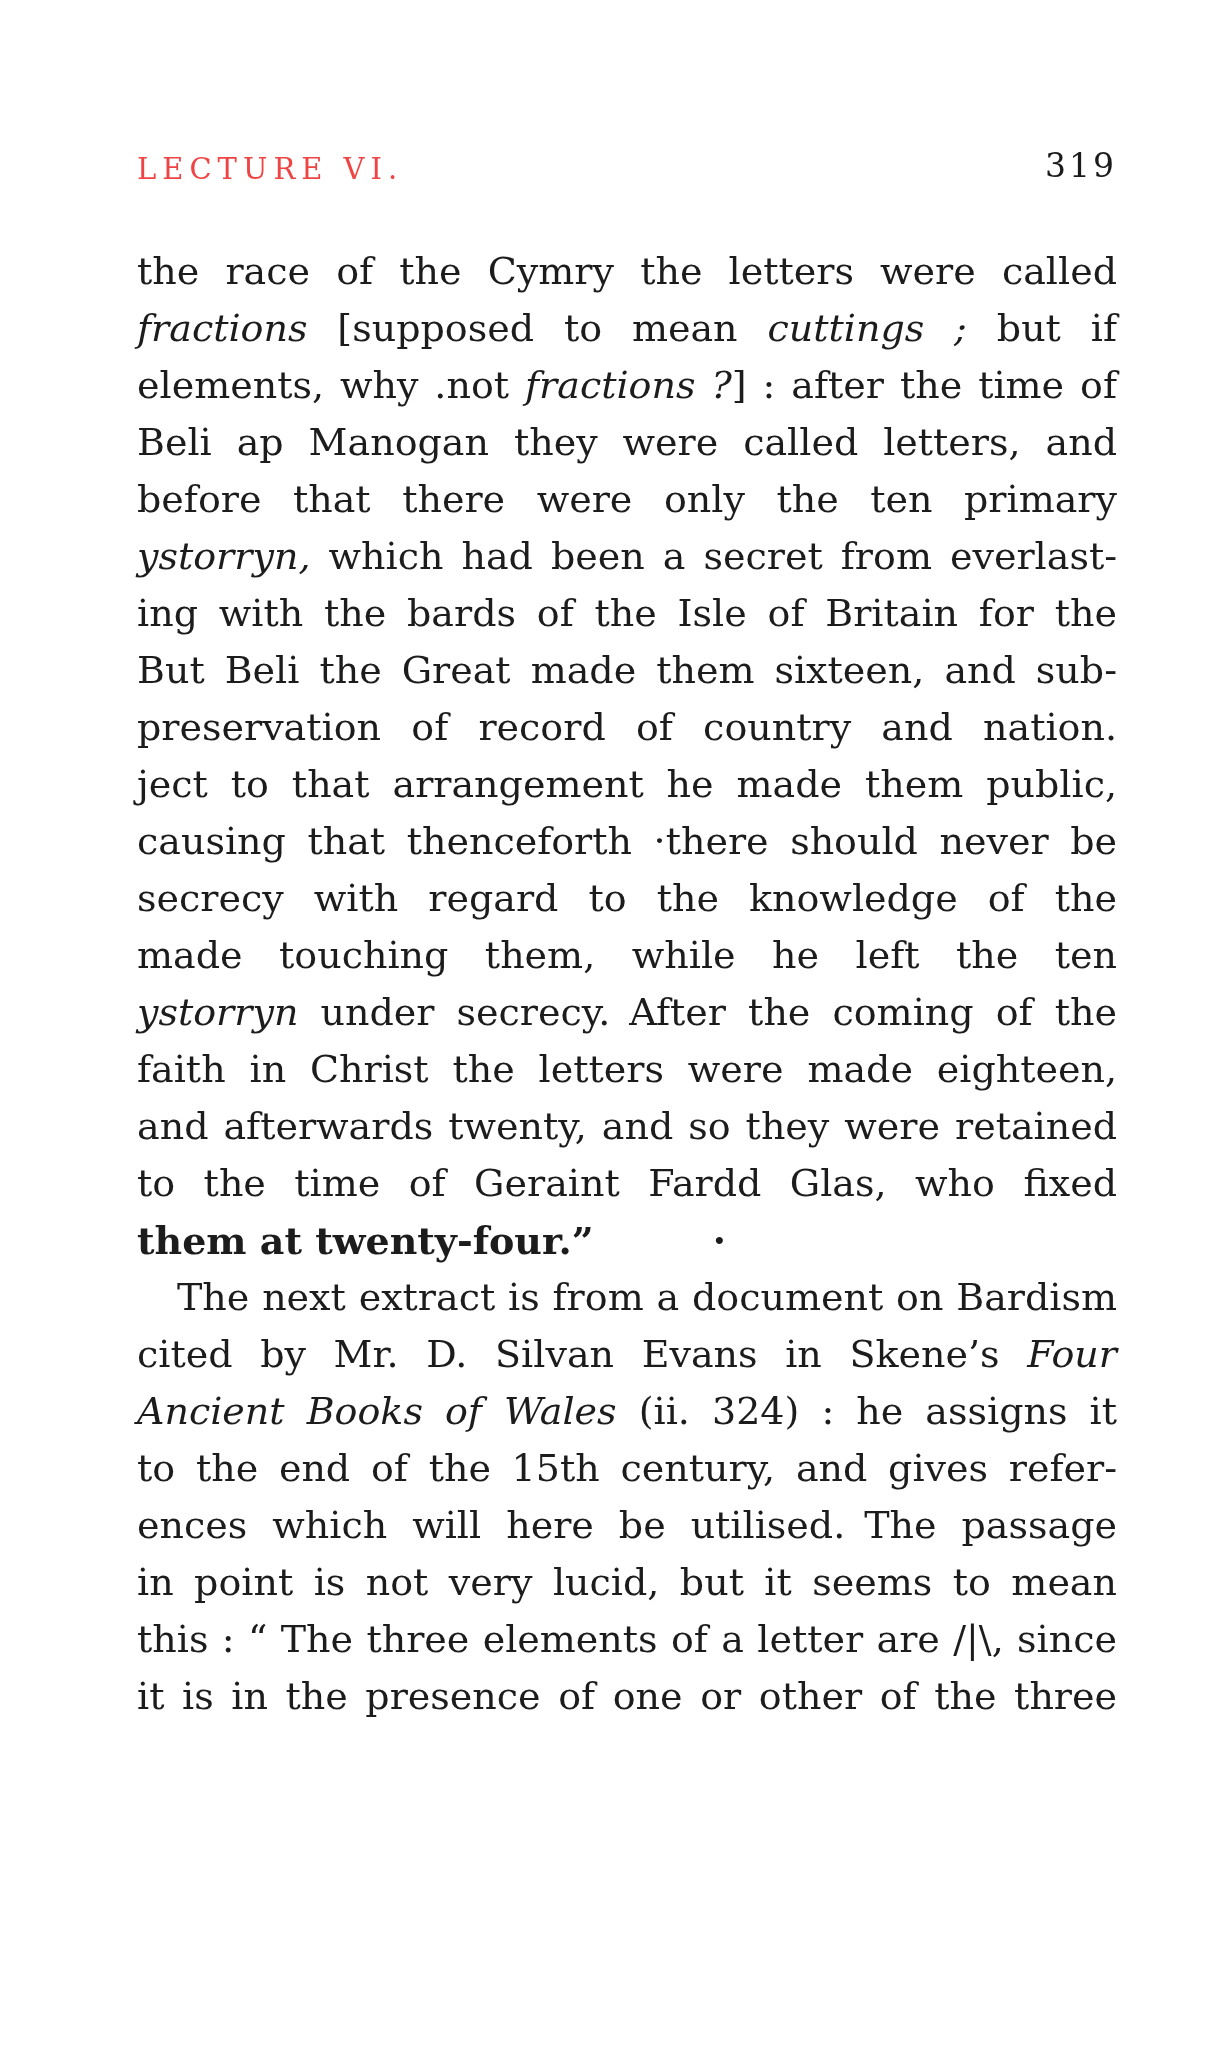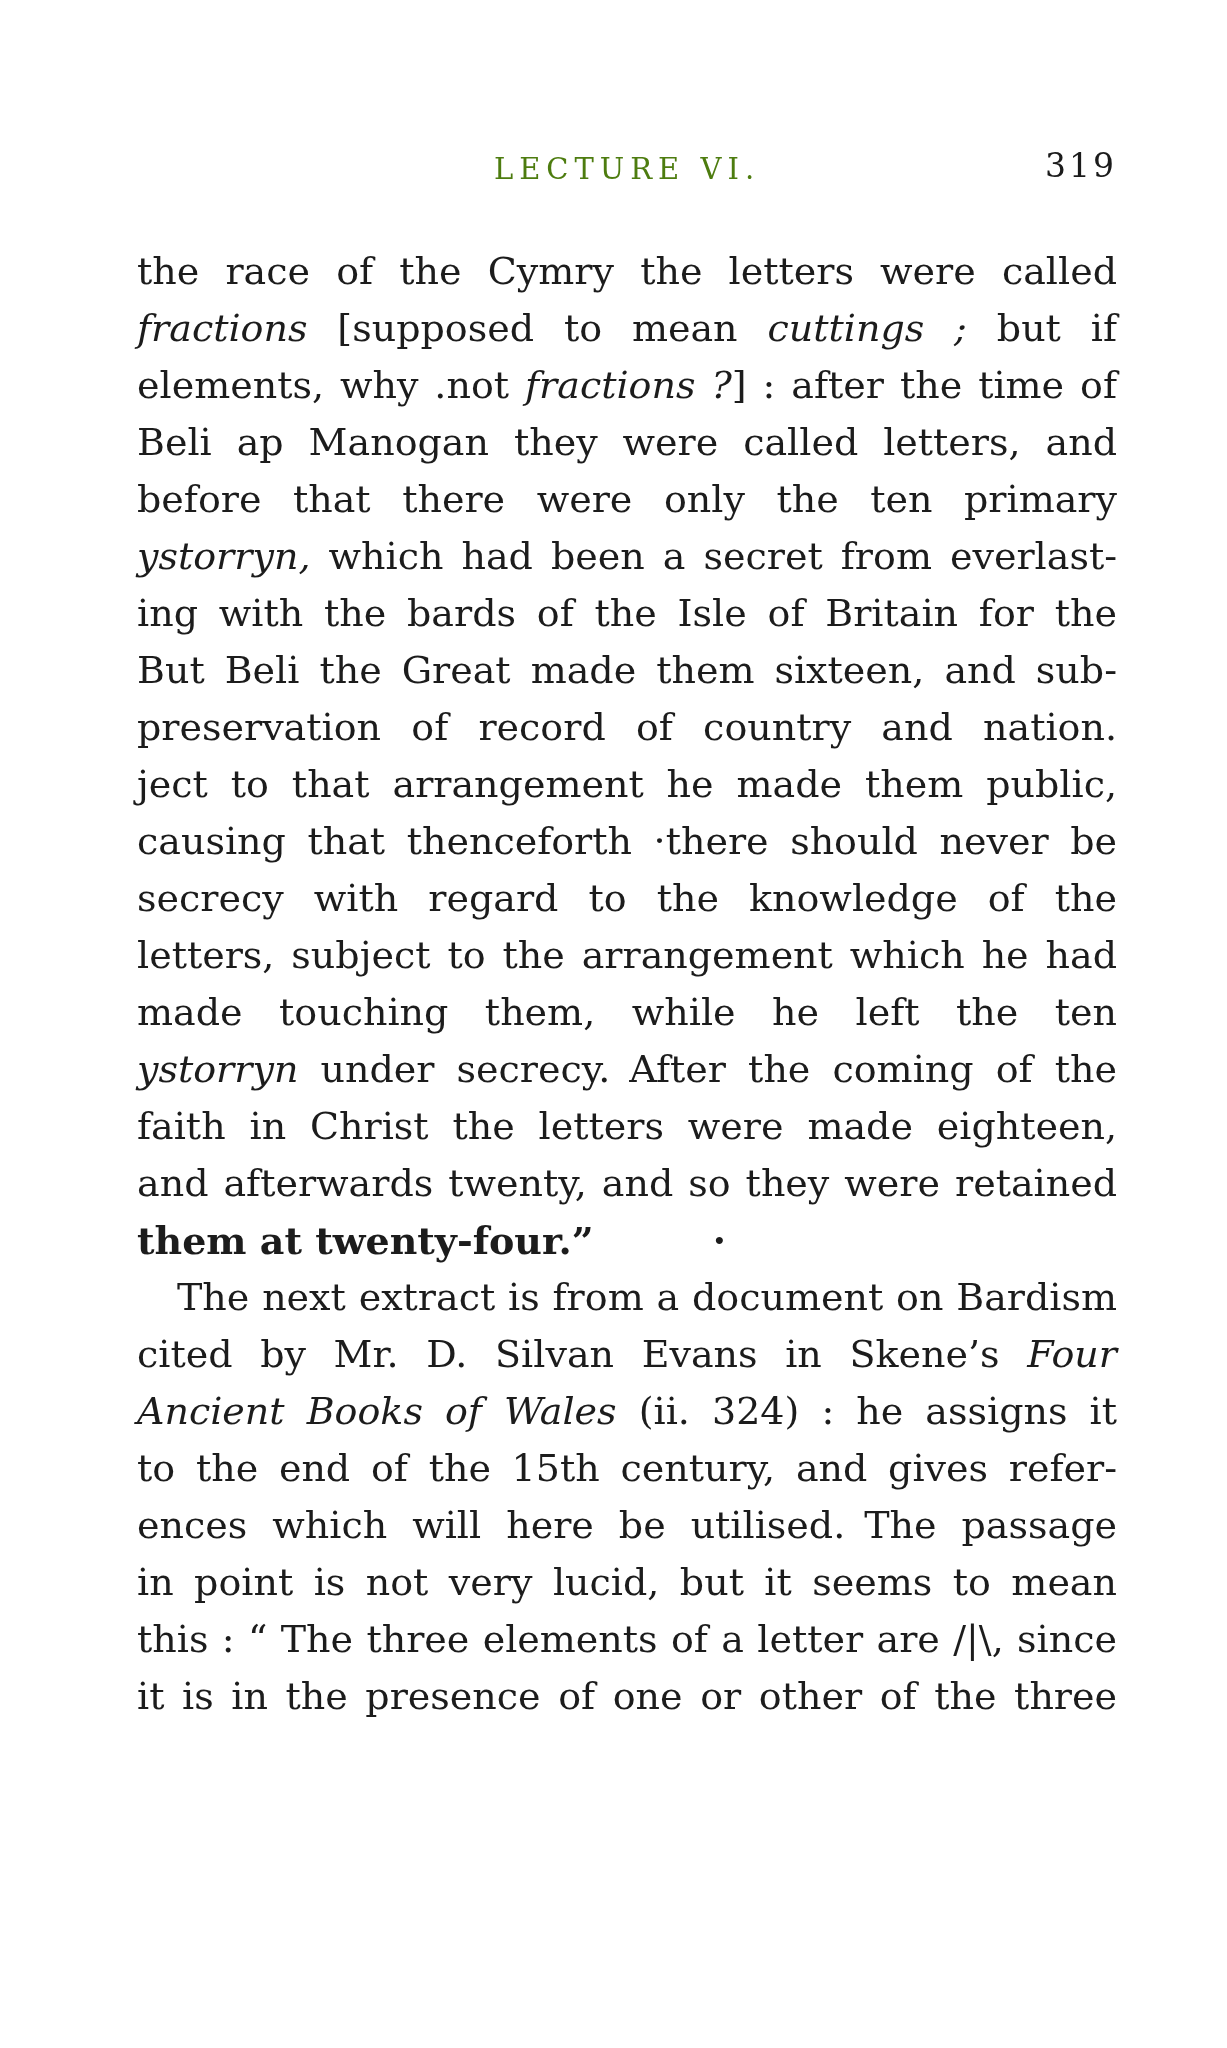--- a/index.html
+++ b/index.html
@@ -21,25 +21,25 @@
     left: 137px;
     top: 146px;
     width: 980px;
     height: 48px;
   }
   .running-title {
     position: absolute;
     left: 0;
     right: 0;
     top: 6px;
-    text-align: center;
+    text-align: left;
     font-size: 29px;
     letter-spacing: 6px;
     font-weight: 500;
-    color: #4d7c0f;
+    color: #ef4444;
   }
   .page-number {
     position: absolute;
     right: 0;
     top: 0;
     font-size: 33px;
     letter-spacing: 3px;
     color: #1b1b1b;
   }
   .body-text {
@@ -83,25 +83,25 @@
       <div class="line"><span>elements, why .not </span><span class="it">fractions ?</span><span>] : after the time of</span></div>
       <div class="line"><span>Beli ap Manogan they were called letters, and</span></div>
       <div class="line"><span>before that there were only the ten primary</span></div>
       <div class="line"><span class="it">ystorryn,</span><span> which had been a secret from everlast-</span></div>
       <div class="line"><span>ing with the bards of the Isle of Britain for the</span></div>
       <div class="line"><span>But Beli the Great made them sixteen, and sub-</span></div>
       <div class="line"><span>preservation of record of country and nation.</span></div>
       <div class="line"><span>ject to that arrangement he made them public,</span></div>
       <div class="line"><span>causing that thenceforth ·there should never be</span></div>
       <div class="line"><span>secrecy with regard to the knowledge of the</span></div>
-      <div class="line"><span>letters, subject to the arrangement which he had</span></div>
       <div class="line"><span>made touching them, while he left the ten</span></div>
       <div class="line"><span class="it">ystorryn</span><span> under secrecy. After the coming of the</span></div>
       <div class="line"><span>faith in Christ the letters were made eighteen,</span></div>
       <div class="line"><span>and afterwards twenty, and so they were retained</span></div>
+      <div class="line"><span>to the time of Geraint Fardd Glas, who fixed</span></div>
       <div class="line no-just"><span>them at twenty-four.”&nbsp;&nbsp;&nbsp;&nbsp;&nbsp;&nbsp;&nbsp;&nbsp;&nbsp;·</span></div>
       <div class="line indent"><span>The next extract is from a document on Bardism</span></div>
       <div class="line"><span>cited by Mr. D. Silvan Evans in Skene’s </span><span class="it">Four</span></div>
       <div class="line"><span class="it">Ancient Books of Wales</span><span> (ii. 324) : he assigns it</span></div>
       <div class="line"><span>to the end of the 15th century, and gives refer-</span></div>
       <div class="line"><span>ences which will here be utilised. The passage</span></div>
       <div class="line"><span>in point is not very lucid, but it seems to mean</span></div>
       <div class="line"><span>this : “ The three elements of a letter are /|\, since</span></div>
       <div class="line"><span>it is in the presence of one or other of the three</span></div>
     </div>

